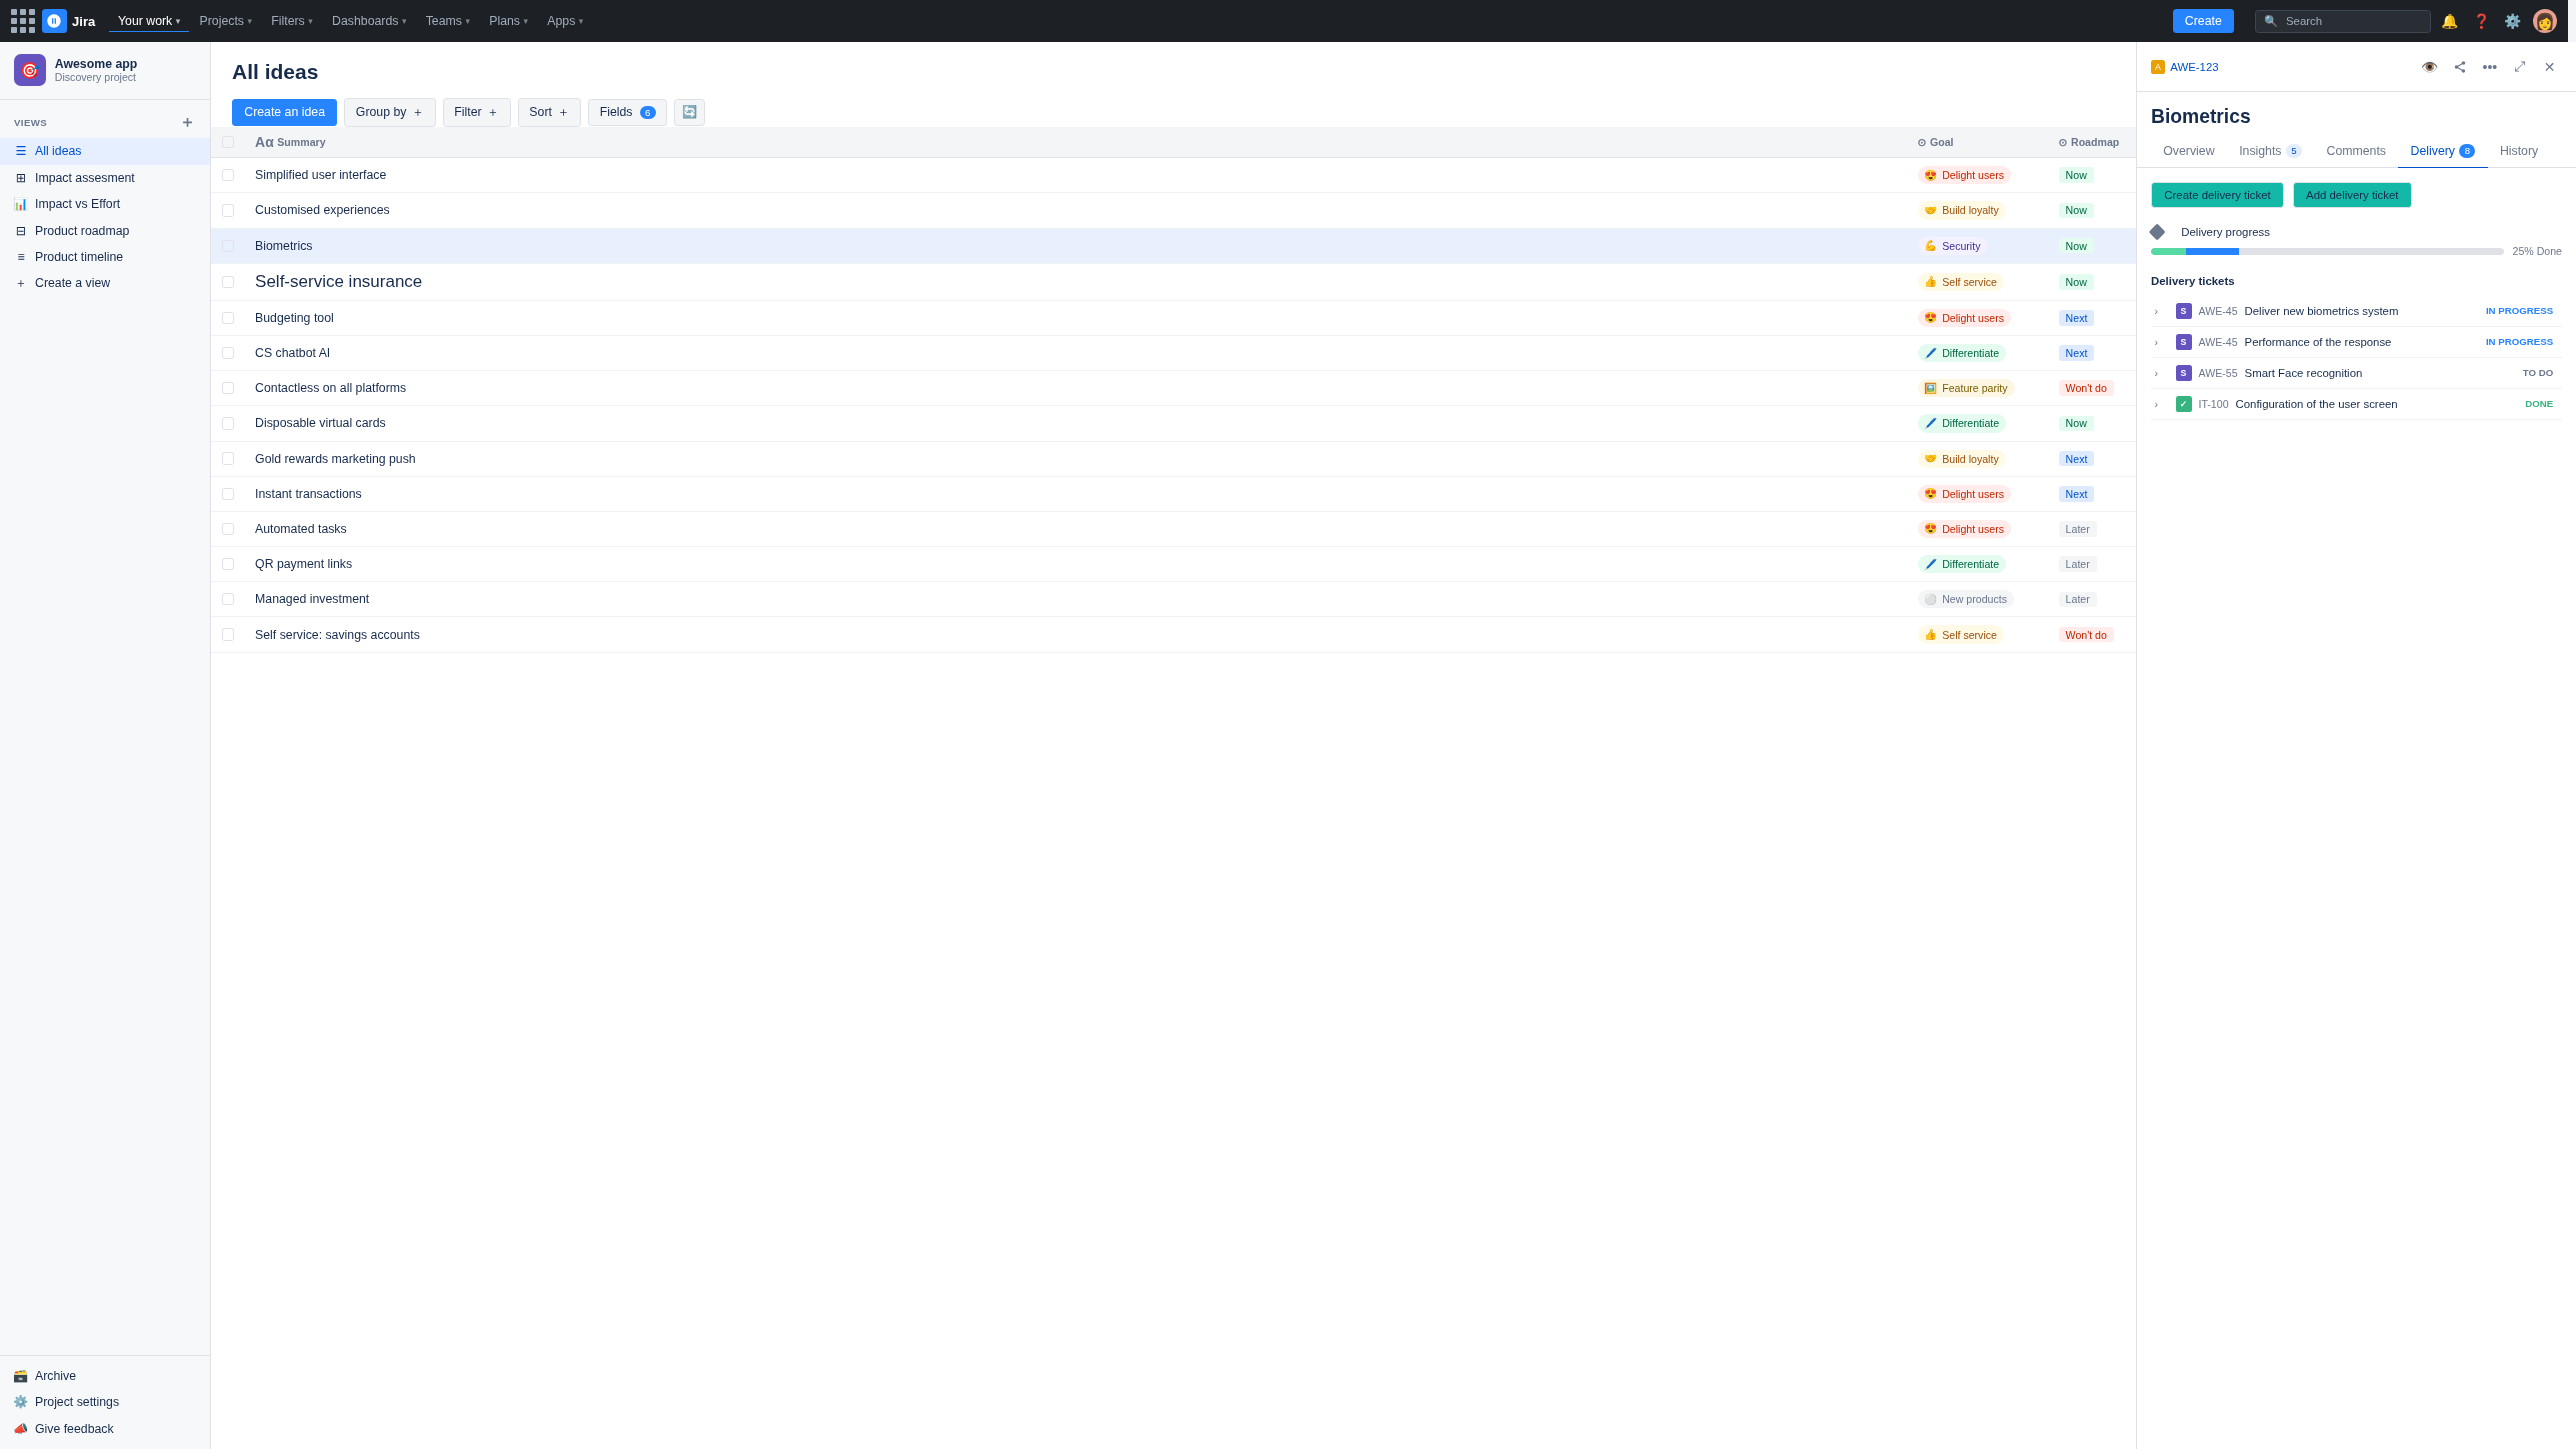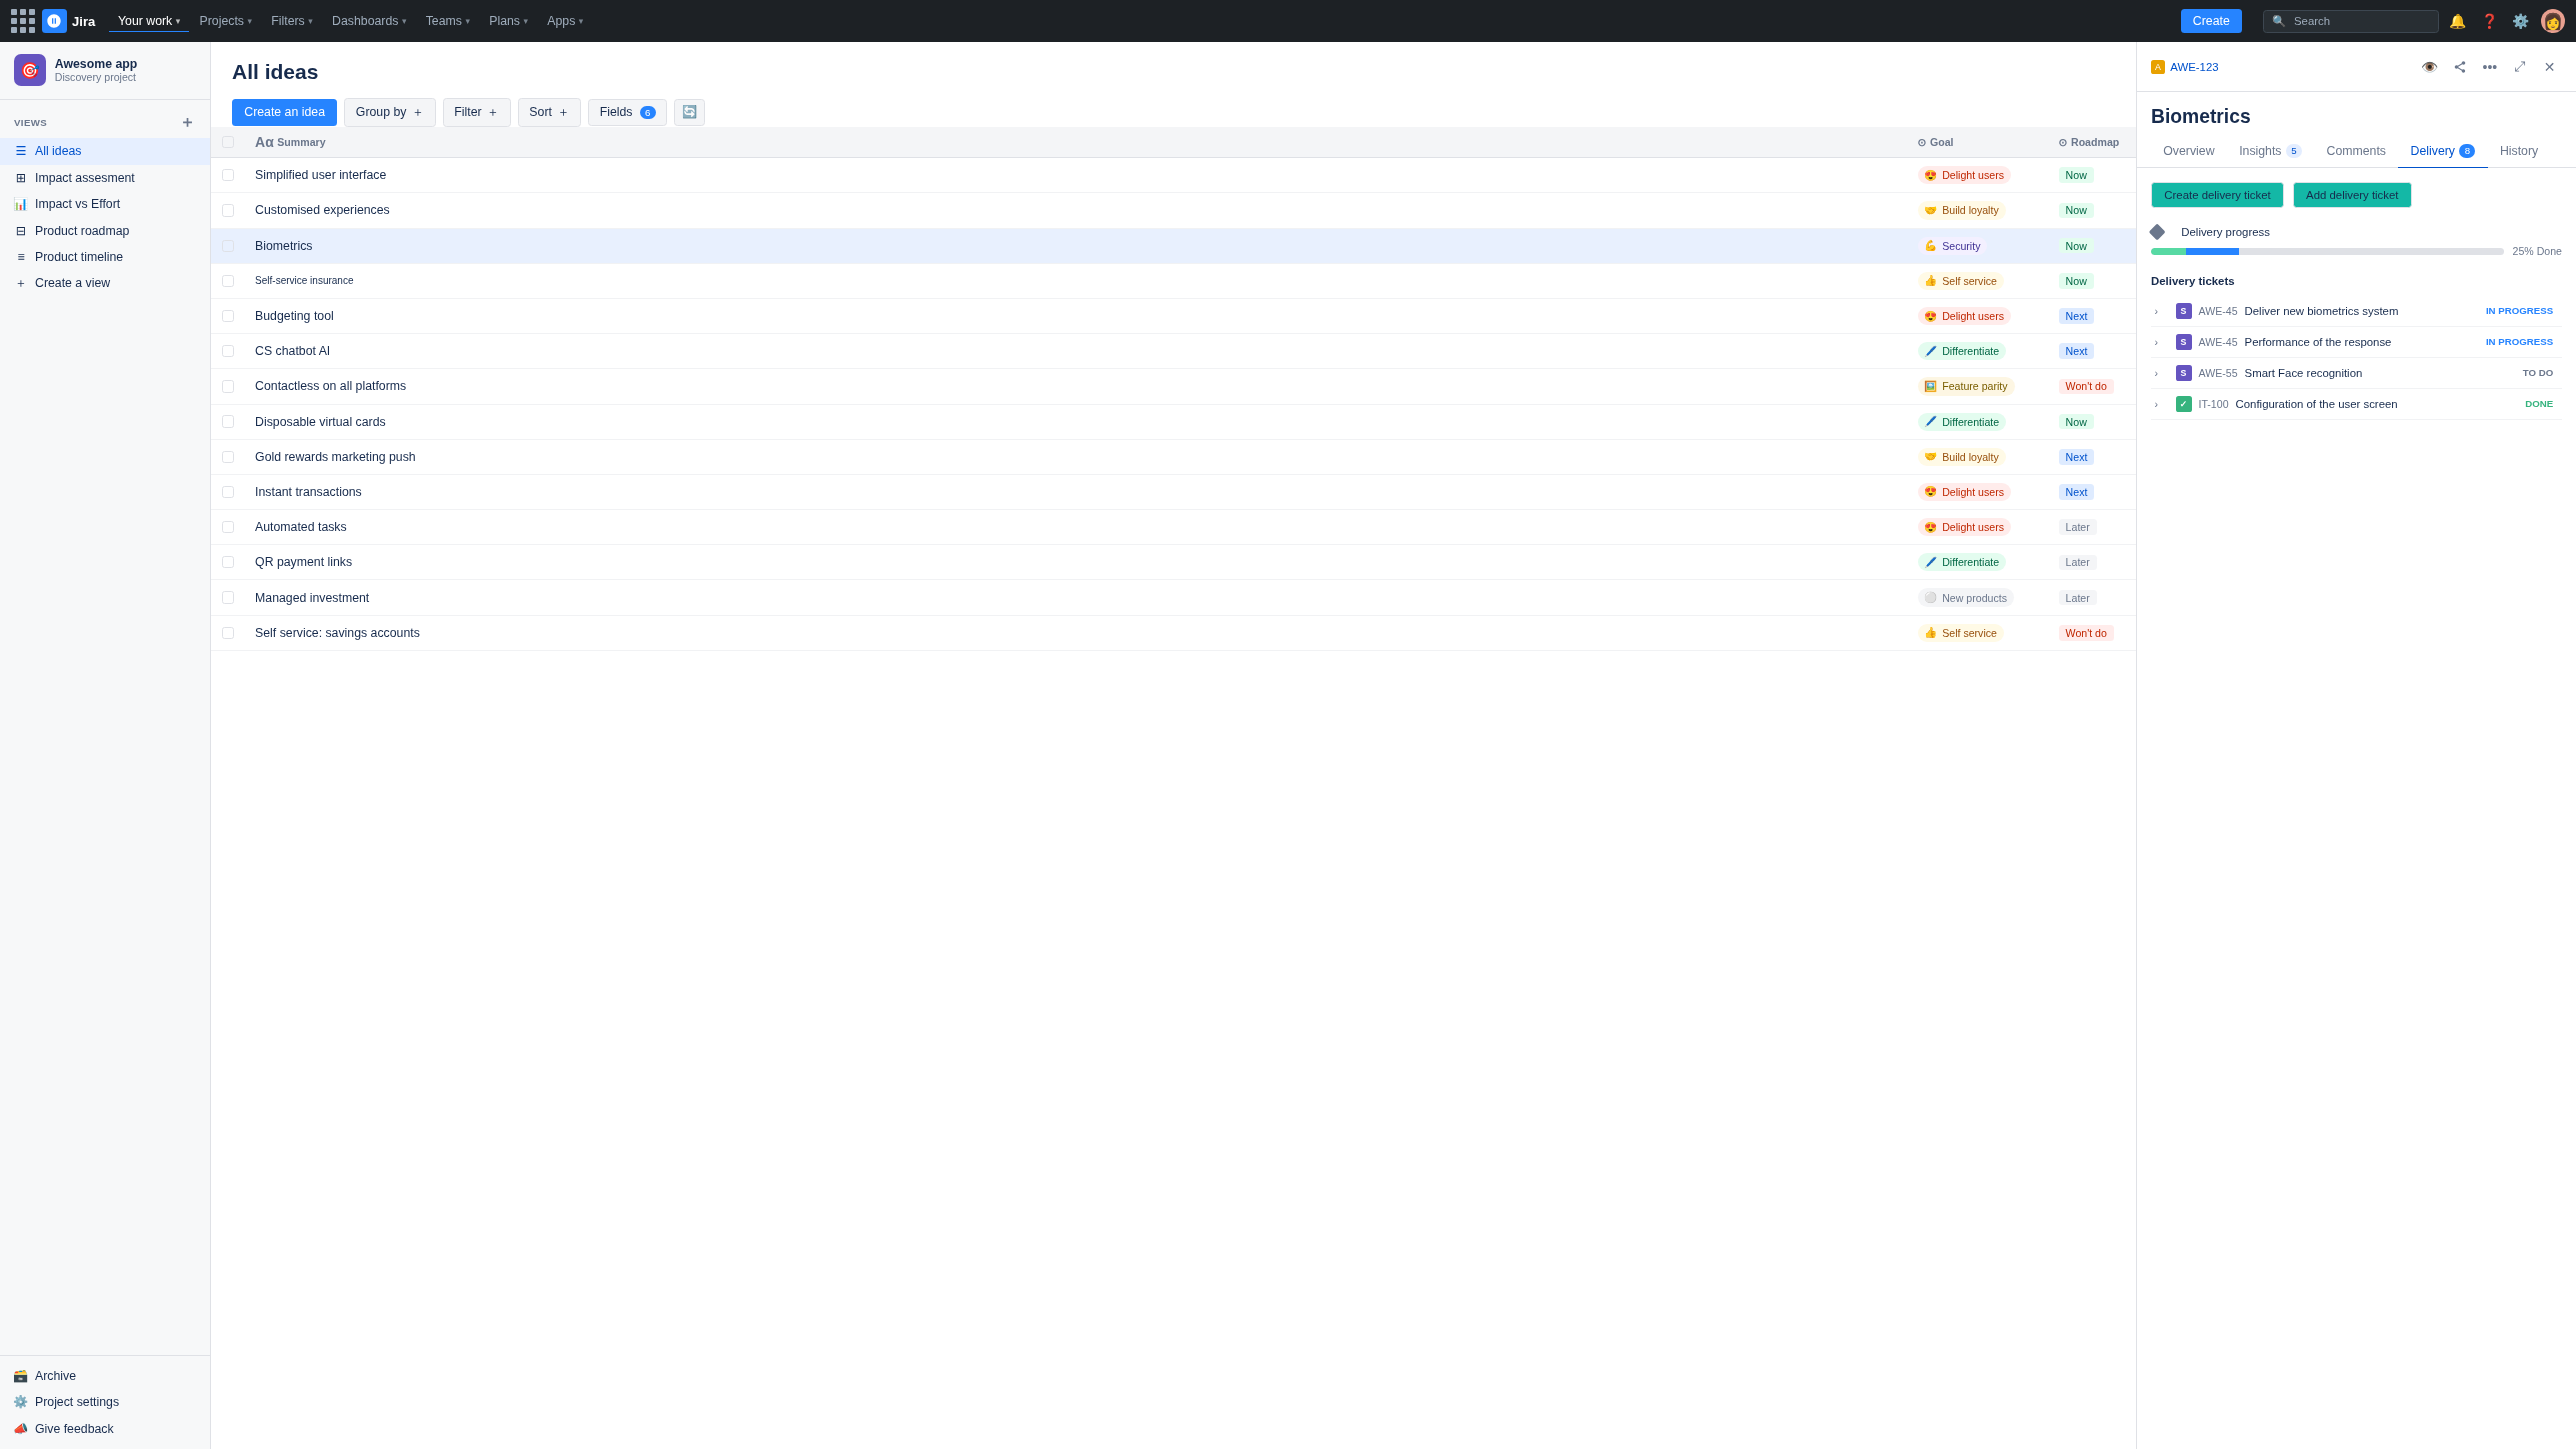--- a/index.html
+++ b/index.html
@@ -1,21 +1,21 @@
 <!DOCTYPE html>
 <html style="font-size:14px"><head>
   <meta charset="utf-8">
   <style>
     * { box-sizing: border-box; margin: 0; padding: 0; }
     body { font-family: -apple-system, BlinkMacSystemFont, 'Segoe UI', sans-serif; font-size: 12.3px; background: #f4f5f7; color: #172b4d; overflow: hidden; }
 
     
     .topnav {
       display: flex; align-items: center; background: #1d2125; height: 42px;
-      padding: 0 10.6px; gap: 7px; position: fixed; top: 0; left: 0; right: 0; z-index: 100;
+      padding: 0 10.6px; gap: 7px; position: fixed; top: 0; left: 0; right: 8px; z-index: 100;
     }
     .topnav-apps { width: 24.6px; height: 24.6px; display: flex; align-items: center; justify-content: center; cursor: pointer; }
     .apps-grid { display: grid; grid-template-columns: repeat(3,6.2px); gap: 2.6px; }
     .apps-dot { width: 6.2px; height: 6.2px; background: #9fadbc; border-radius: 0.9px; }
     .topnav-logo { display: flex; align-items: center; gap: 5.3px; cursor: pointer; margin-right: 7px; }
     .jira-icon { width: 24.6px; height: 24.6px; background: #2684ff; border-radius: 3.5px; display: flex; align-items: center; justify-content: center; }
     .jira-icon svg { width: 16px; height: 16px; }
     .topnav-logo-text { color: white; font-size: 13px; font-weight: 600; }
     .topnav-nav { display: flex; align-items: center; gap: 1.8px; flex: 1; }
     .nav-item { color: #9fadbc; font-size: 12.3px; padding: 3.5px 8.8px; border-radius: 3.5px; cursor: pointer; display: flex; align-items: center; gap: 3.5px; white-space: nowrap; text-align: right; }
@@ -347,21 +347,21 @@
         </span>
       </td>
       <td class="roadmap-cell">
         <span class="roadmap-tag roadmap-now">Now</span>
       </td>
     </tr>
             <tr>
       <td class="checkbox-cell">
                 <div class="checkbox"></div>
               </td>
-      <td class="summary-cell" style="color:#172b4d;font-size:10px;">Self-service insurance</td>
+      <td class="summary-cell" style="color:#172b4d;font-size:17px;">Self-service insurance</td>
       <td class="goal-cell">
         <span class="goal-tag goal-selfservice">
           <span>👍</span>
           <span>Self service</span>
         </span>
       </td>
       <td class="roadmap-cell">
         <span class="roadmap-tag roadmap-now">Now</span>
       </td>
     </tr>

